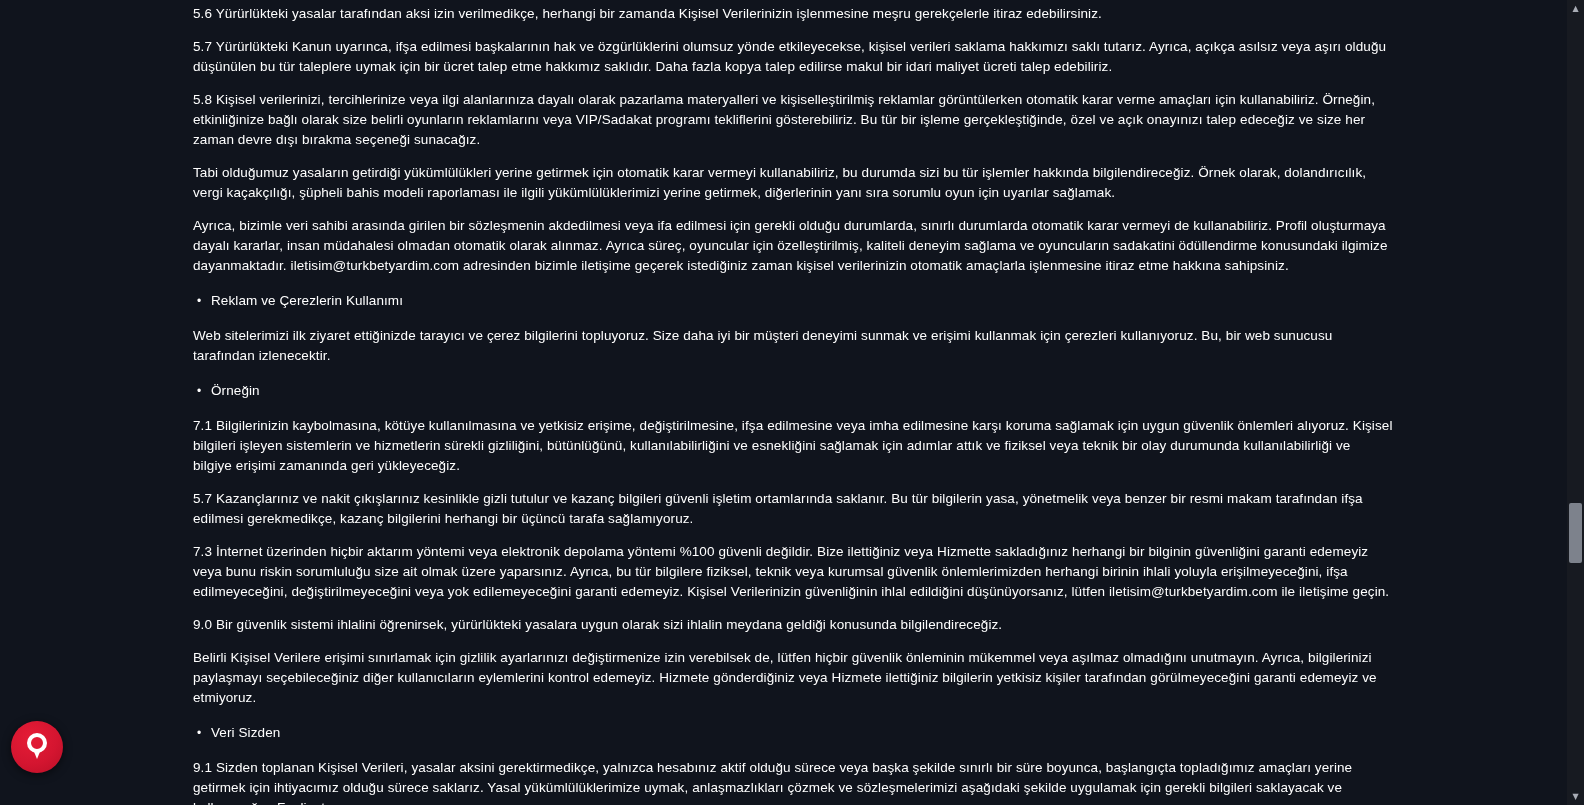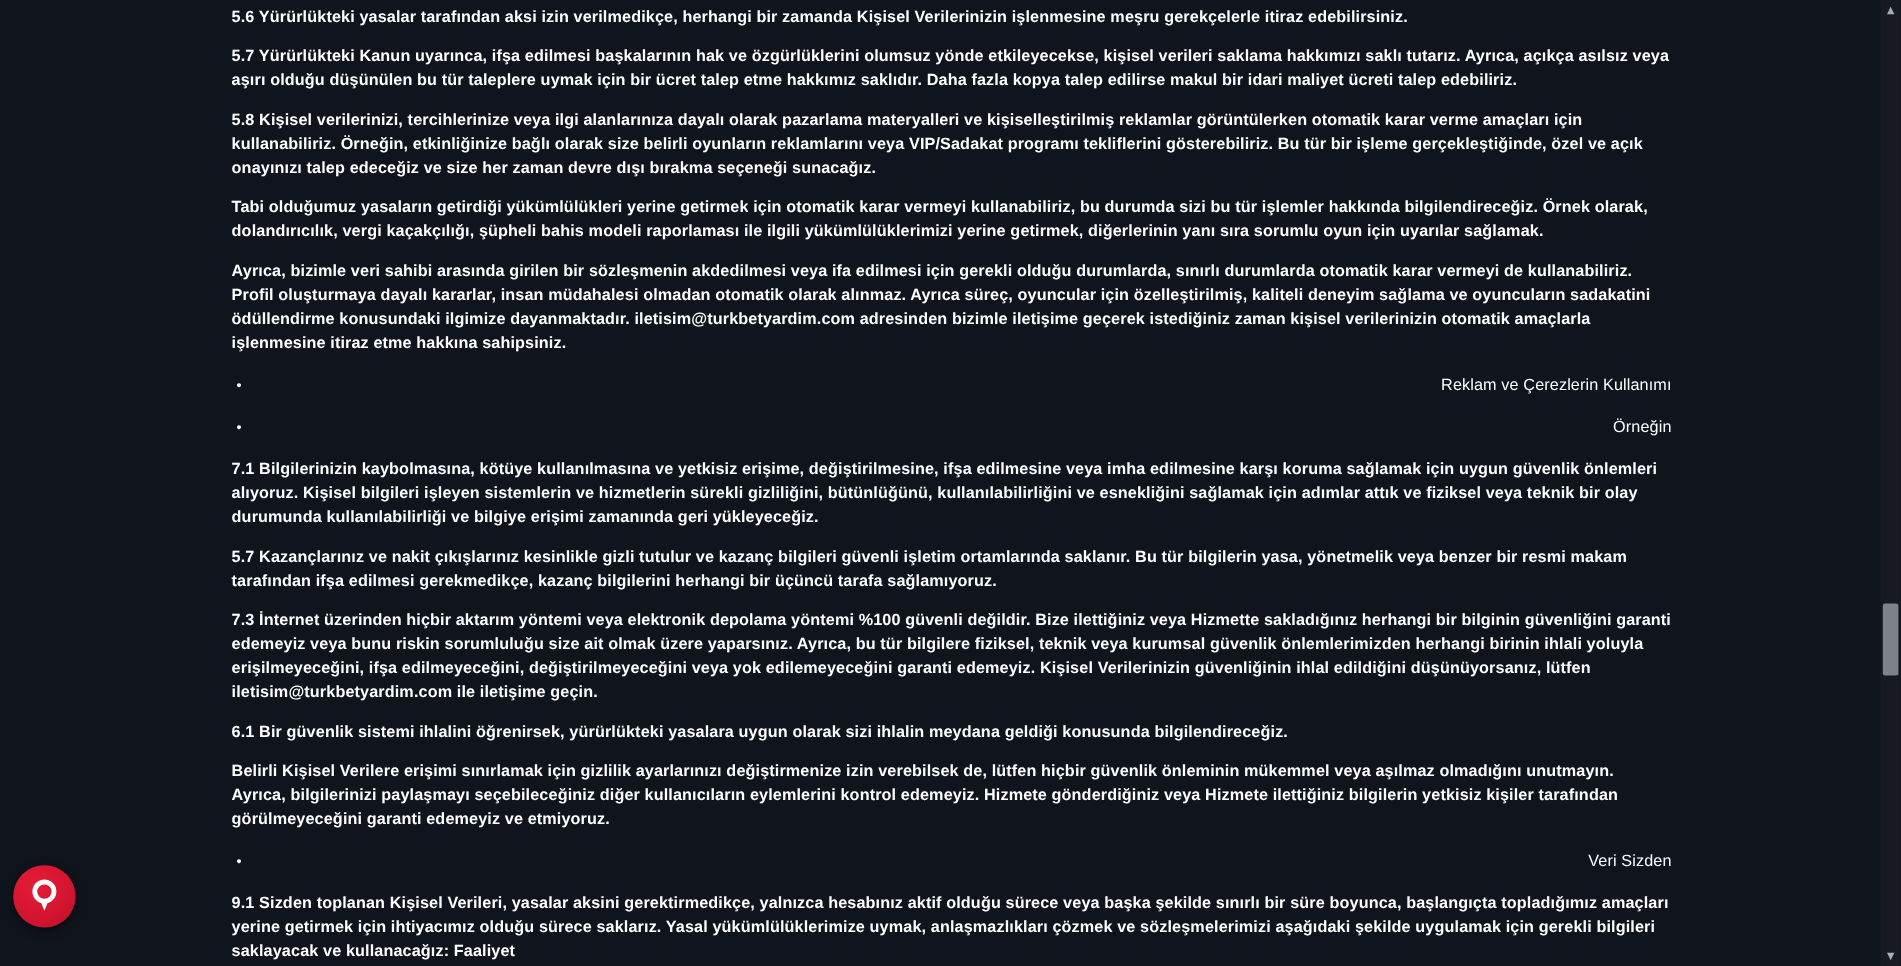--- a/index.html
+++ b/index.html
@@ -12,26 +12,25 @@
   }
   .page { position:relative; width:1584px; height:805px; overflow:hidden; }
 
   
   .doc {
     position:absolute; left:193px; top:4px; width:1200px;
     color:#ffffff;
     font-size:13.5px; line-height:20px;
     letter-spacing:.1px;
   }
-  .doc p { margin:0 0 13px 0;font-weight:bold; }
+  .doc p { margin:0 0 13px 0; }
   .doc .bullet {
     margin:15px 0 15px 4px;
     padding-left:14px;
     position:relative;
-    text-align:right;
   }
   .doc .bullet::before {
     content:"•";
     position:absolute; left:0; top:0;
     font-size:12px;
   }
 
   
   .chat-btn {
     position:absolute; left:11px; top:721px;
@@ -70,25 +69,26 @@
 
 <div class="page">
 
   <div class="doc">
     <p>5.6 Yürürlükteki yasalar tarafından aksi izin verilmedikçe, herhangi bir zamanda Kişisel Verilerinizin işlenmesine meşru gerekçelerle itiraz edebilirsiniz.</p>
     <p>5.7 Yürürlükteki Kanun uyarınca, ifşa edilmesi başkalarının hak ve özgürlüklerini olumsuz yönde etkileyecekse, kişisel verileri saklama hakkımızı saklı tutarız. Ayrıca, açıkça asılsız veya aşırı olduğu düşünülen bu tür taleplere uymak için bir ücret talep etme hakkımız saklıdır. Daha fazla kopya talep edilirse makul bir idari maliyet ücreti talep edebiliriz.</p>
     <p>5.8 Kişisel verilerinizi, tercihlerinize veya ilgi alanlarınıza dayalı olarak pazarlama materyalleri ve kişiselleştirilmiş reklamlar görüntülerken otomatik karar verme amaçları için kullanabiliriz. Örneğin, etkinliğinize bağlı olarak size belirli oyunların reklamlarını veya VIP/Sadakat programı tekliflerini gösterebiliriz. Bu tür bir işleme gerçekleştiğinde, özel ve açık onayınızı talep edeceğiz ve size her zaman devre dışı bırakma seçeneği sunacağız.</p>
     <p>Tabi olduğumuz yasaların getirdiği yükümlülükleri yerine getirmek için otomatik karar vermeyi kullanabiliriz, bu durumda sizi bu tür işlemler hakkında bilgilendireceğiz. Örnek olarak, dolandırıcılık, vergi kaçakçılığı, şüpheli bahis modeli raporlaması ile ilgili yükümlülüklerimizi yerine getirmek, diğerlerinin yanı sıra sorumlu oyun için uyarılar sağlamak.</p>
     <p>Ayrıca, bizimle veri sahibi arasında girilen bir sözleşmenin akdedilmesi veya ifa edilmesi için gerekli olduğu durumlarda, sınırlı durumlarda otomatik karar vermeyi de kullanabiliriz. Profil oluşturmaya dayalı kararlar, insan müdahalesi olmadan otomatik olarak alınmaz. Ayrıca süreç, oyuncular için özelleştirilmiş, kaliteli deneyim sağlama ve oyuncuların sadakatini ödüllendirme konusundaki ilgimize dayanmaktadır. iletisim@turkbetyardim.com adresinden bizimle iletişime geçerek istediğiniz zaman kişisel verilerinizin otomatik amaçlarla işlenmesine itiraz etme hakkına sahipsiniz.</p>
     <div class="bullet">Reklam ve Çerezlerin Kullanımı</div>
+    <p>Web sitelerimizi ilk ziyaret ettiğinizde tarayıcı ve çerez bilgilerini topluyoruz. Size daha iyi bir müşteri deneyimi sunmak ve erişimi kullanmak için çerezleri kullanıyoruz. Bu, bir web sunucusu tarafından izlenecektir.</p>
     <div class="bullet">Örneğin</div>
     <p>7.1 Bilgilerinizin kaybolmasına, kötüye kullanılmasına ve yetkisiz erişime, değiştirilmesine, ifşa edilmesine veya imha edilmesine karşı koruma sağlamak için uygun güvenlik önlemleri alıyoruz. Kişisel bilgileri işleyen sistemlerin ve hizmetlerin sürekli gizliliğini, bütünlüğünü, kullanılabilirliğini ve esnekliğini sağlamak için adımlar attık ve fiziksel veya teknik bir olay durumunda kullanılabilirliği ve bilgiye erişimi zamanında geri yükleyeceğiz.</p>
     <p>5.7 Kazançlarınız ve nakit çıkışlarınız kesinlikle gizli tutulur ve kazanç bilgileri güvenli işletim ortamlarında saklanır. Bu tür bilgilerin yasa, yönetmelik veya benzer bir resmi makam tarafından ifşa edilmesi gerekmedikçe, kazanç bilgilerini herhangi bir üçüncü tarafa sağlamıyoruz.</p>
     <p>7.3 İnternet üzerinden hiçbir aktarım yöntemi veya elektronik depolama yöntemi %100 güvenli değildir. Bize ilettiğiniz veya Hizmette sakladığınız herhangi bir bilginin güvenliğini garanti edemeyiz veya bunu riskin sorumluluğu size ait olmak üzere yaparsınız. Ayrıca, bu tür bilgilere fiziksel, teknik veya kurumsal güvenlik önlemlerimizden herhangi birinin ihlali yoluyla erişilmeyeceğini, ifşa edilmeyeceğini, değiştirilmeyeceğini veya yok edilemeyeceğini garanti edemeyiz. Kişisel Verilerinizin güvenliğinin ihlal edildiğini düşünüyorsanız, lütfen iletisim@turkbetyardim.com ile iletişime geçin.</p>
-    <p>6.1 Bir güvenlik sistemi ihlalini öğrenirsek, yürürlükteki yasalara uygun olarak sizi ihlalin meydana geldiği konusunda bilgilendireceğiz.</p>
+    <p>9.0 Bir güvenlik sistemi ihlalini öğrenirsek, yürürlükteki yasalara uygun olarak sizi ihlalin meydana geldiği konusunda bilgilendireceğiz.</p>
     <p>Belirli Kişisel Verilere erişimi sınırlamak için gizlilik ayarlarınızı değiştirmenize izin verebilsek de, lütfen hiçbir güvenlik önleminin mükemmel veya aşılmaz olmadığını unutmayın. Ayrıca, bilgilerinizi paylaşmayı seçebileceğiniz diğer kullanıcıların eylemlerini kontrol edemeyiz. Hizmete gönderdiğiniz veya Hizmete ilettiğiniz bilgilerin yetkisiz kişiler tarafından görülmeyeceğini garanti edemeyiz ve etmiyoruz.</p>
     <div class="bullet">Veri Sizden</div>
     <p>9.1 Sizden toplanan Kişisel Verileri, yasalar aksini gerektirmedikçe, yalnızca hesabınız aktif olduğu sürece veya başka şekilde sınırlı bir süre boyunca, başlangıçta topladığımız amaçları yerine getirmek için ihtiyacımız olduğu sürece saklarız. Yasal yükümlülüklerimize uymak, anlaşmazlıkları çözmek ve sözleşmelerimizi aşağıdaki şekilde uygulamak için gerekli bilgileri saklayacak ve kullanacağız: Faaliyet</p>
   </div>
 
   <div class="chat-btn">
     <span style="display:flex;">
       <svg width="28" height="32" viewBox="0 0 28 32" aria-hidden="true">
         <circle cx="14" cy="12" r="8" fill="none" stroke="#ffffff" stroke-width="4"></circle>
         <path d="M10.5 19.5 L14 28 L17.5 19.5 Z" fill="#ffffff"></path>

